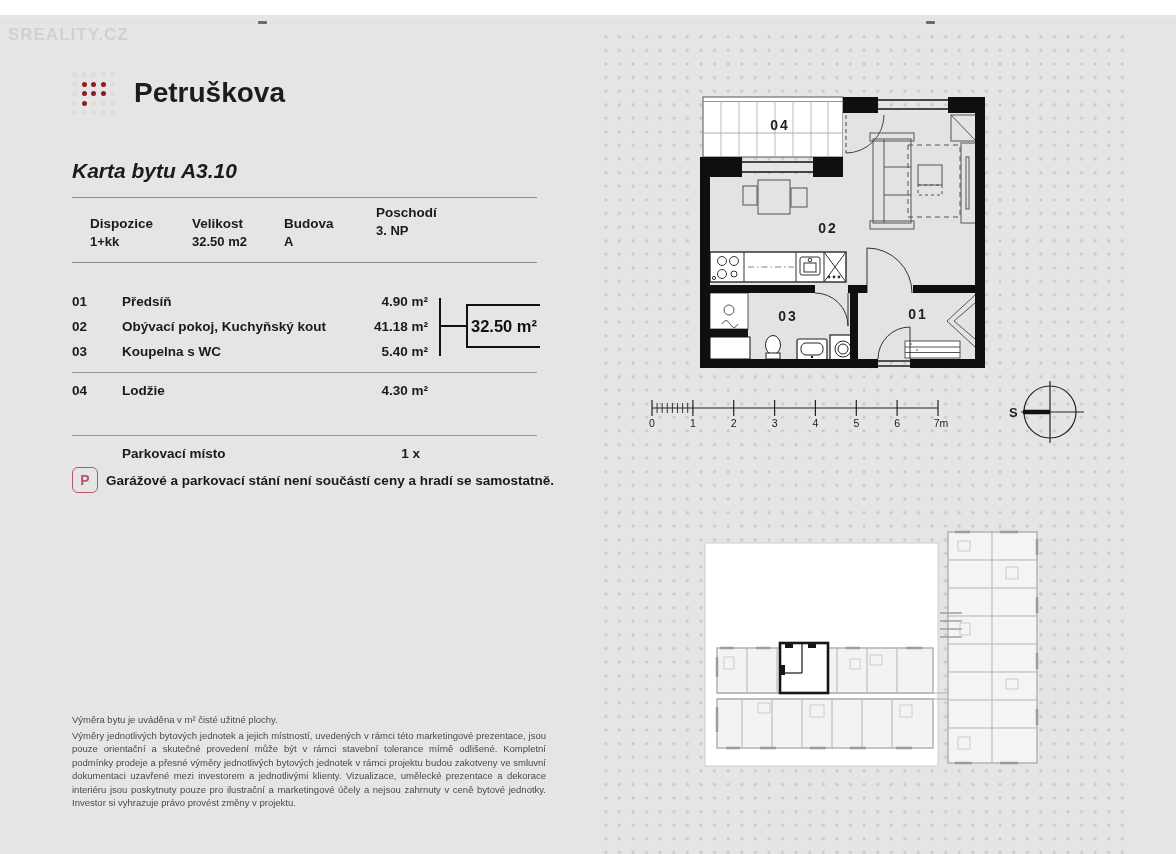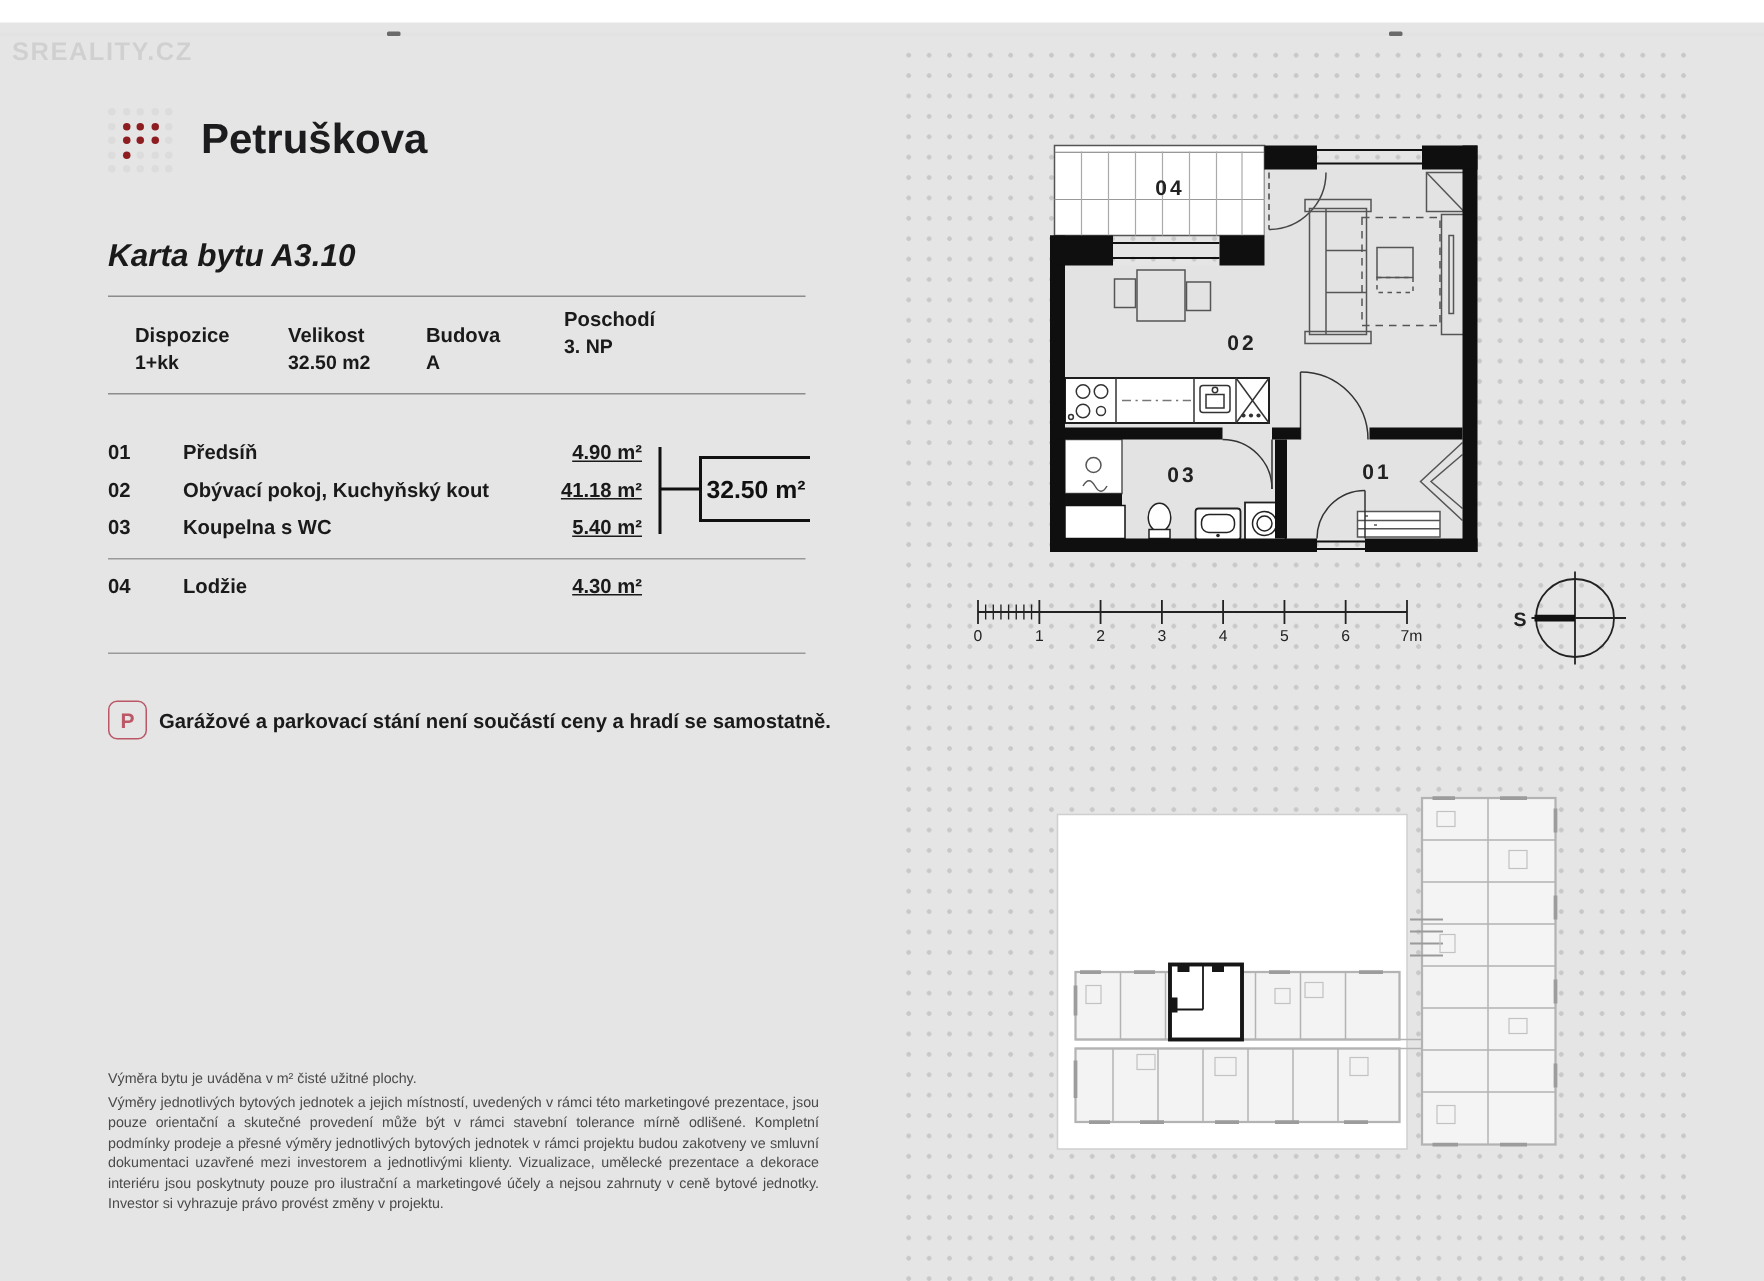--- a/index.html
+++ b/index.html
@@ -24,21 +24,21 @@
   .card-title{position:absolute;left:72px;top:144px;font-size:21px;font-weight:800;font-style:italic;}
   .rule{position:absolute;left:72px;width:465px;height:1px;background:#8c8c8c;}
   
   .scol{position:absolute;width:140px;}
   .scol .lbl{font-size:13.5px;font-weight:700;}
   .scol .val{font-size:13px;font-weight:800;margin-top:3px;}
   
   .rrow{position:absolute;left:72px;width:356px;height:18px;font-size:13.5px;font-weight:700;}
   .rrow .num{position:absolute;left:0;}
   .rrow .nm{position:absolute;left:50px;white-space:nowrap;}
-  .rrow .ar{position:absolute;right:0;text-align:center;text-decoration:underline;}
+  .rrow .ar{position:absolute;right:0;text-align:center;}
   
   .picon{position:absolute;left:72px;top:452px;width:24px;height:24px;border:1.7px solid #bb5766;
          border-radius:6px;display:flex;align-items:center;justify-content:center;
          font-size:14px;font-weight:800;color:#bb5766;}
   .pnote{position:absolute;left:106px;top:458px;width:450px;font-size:13.5px;font-weight:700;}
   
   .fn1{position:absolute;left:72px;top:699px;font-size:9.5px;color:#4a4a4a;}
   .fnp{position:absolute;left:72px;top:714px;width:474px;font-size:9.5px;line-height:13.4px;
        text-align:justify;color:#4a4a4a;}
   svg text{font-family:"Liberation Sans",sans-serif;}
@@ -132,20 +132,24 @@
   <div class="rule" style="top:357px;background:#9a9a9a;"></div>
 
   <div class="rrow" style="top:368px;">
     <span class="num">04</span>
     <span class="nm">Lodžie</span>
     <span class="ar">4.30 m²</span>
   </div>
 
   <div class="rule" style="top:420px;background:#9a9a9a;"></div>
 
+  <div class="rrow" style="top:431px;">
+    <span class="nm">Parkovací místo</span>
+    <span class="ar" style="right:8px;">1 x</span>
+  </div>
 
   <div class="picon">
     <span>P</span>
   </div>
   <div class="pnote">Garážové a parkovací stání není součástí ceny a hradí se samostatně.</div>
 
   <div class="fn1">Výměra bytu je uváděna v m² čisté užitné plochy.</div>
   <div class="fnp">Výměry jednotlivých bytových jednotek a jejich místností, uvedených v rámci této marketingové prezentace, jsou pouze orientační a skutečné provedení může být v rámci stavební tolerance mírně odlišené. Kompletní podmínky prodeje a přesné výměry jednotlivých bytových jednotek v rámci projektu budou zakotveny ve smluvní dokumentaci uzavřené mezi investorem a jednotlivými klienty. Vizualizace, umělecké prezentace a dekorace interiéru jsou poskytnuty pouze pro ilustrační a marketingové účely a nejsou zahrnuty v ceně bytové jednotky. Investor si vyhrazuje právo provést změny v projektu.</div>
 
   <svg class="abs" style="left:640px;top:55px;" width="360" height="312" viewBox="640 55 360 312">

